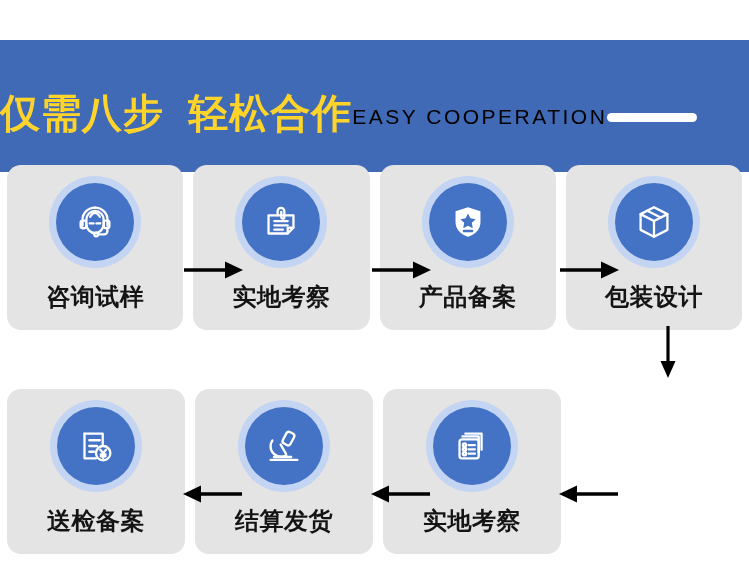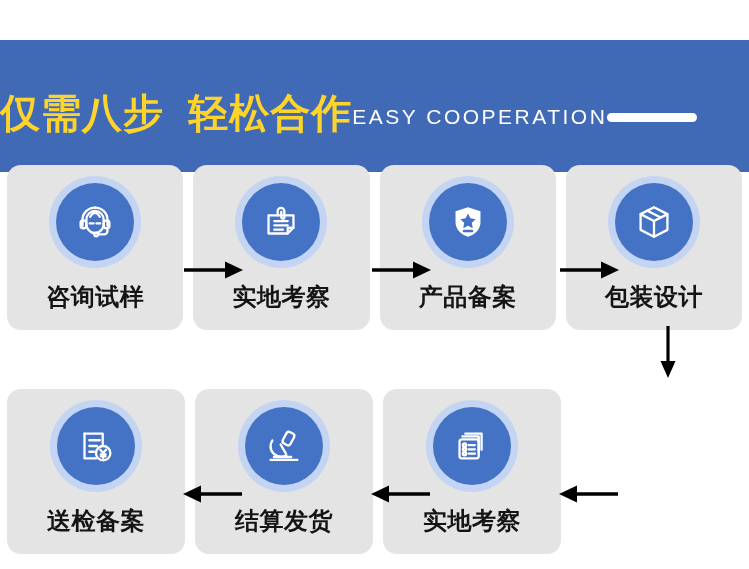--- a/index.html
+++ b/index.html
@@ -39,21 +39,21 @@
   .banner-title {
     color: #ffd42a;
     font-size: 40px;
     font-weight: bold;
     letter-spacing: 1px;
     line-height: 48px;
     white-space: pre;
     text-align: center;
   }
   .banner-subtitle {
-    color: #ffffff;
+    color: #000000;
     font-size: 21px;
     font-weight: normal;
     letter-spacing: 2.5px;
     line-height: 26px;
     margin-top: 9px;
     text-align: center;
   }
   .banner-underline {
     width: 90px;
     height: 9px;

